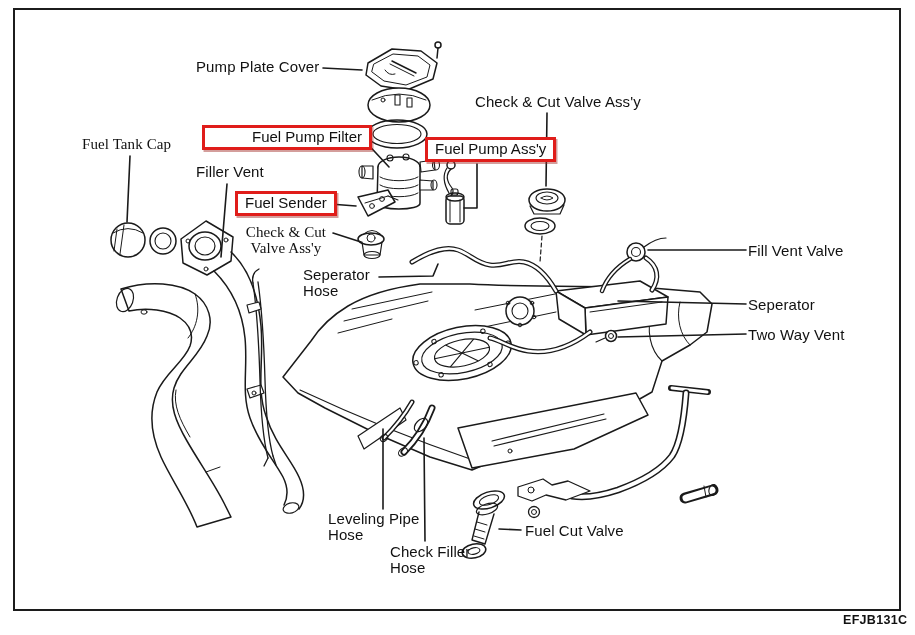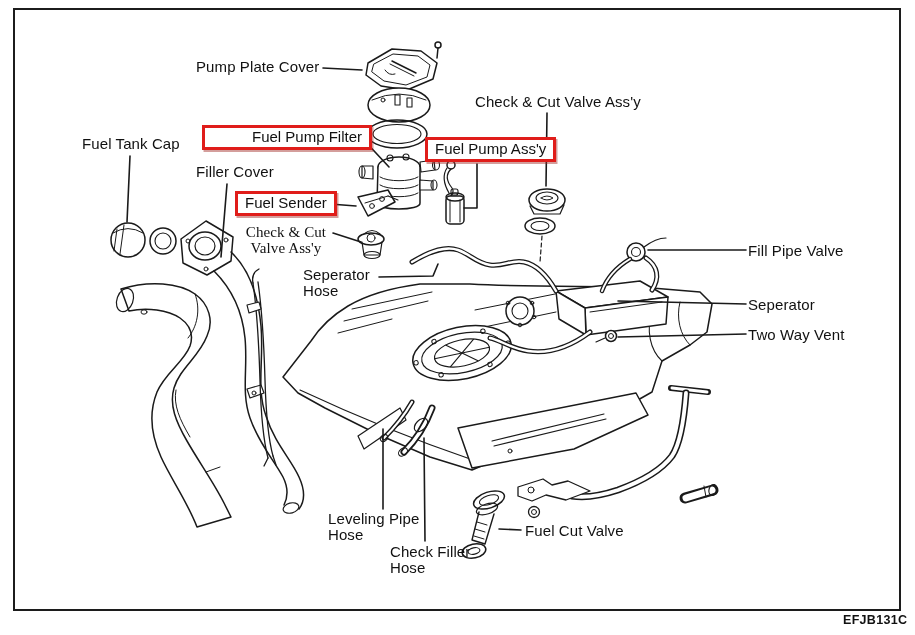--- a/index.html
+++ b/index.html
@@ -268,27 +268,27 @@
         <line x1="746" y1="334" x2="618" y2="337"></line>
         <line x1="383" y1="509" x2="383" y2="429"></line>
         <line x1="425" y1="541" x2="424" y2="438"></line>
         <line x1="521" y1="530" x2="499" y2="529"></line>
       </g>
     </g>
   </svg>
 
   <div class="lbl" style="left:196px;top:59px;">Pump Plate Cover</div>
   <div class="lbl" style="left:475px;top:94px;">Check &amp; Cut Valve Ass'y</div>
-  <div class="lbl" style="left:82px;top:136px;">Fuel Tank Cap</div>
-  <div class="lbl" style="left:196px;top:164px;">Filler Cover</div>
+  <div class="lbl" style="left:82px;top:136px;font-family:Liberation Serif, serif;">Fuel Tank Cap</div>
+  <div class="lbl" style="left:196px;top:164px;">Filler Vent</div>
   <div class="lbl center" style="left:238px;top:224px;width:96px;font-family:Liberation Serif, serif;">Check &amp; Cut
 Valve Ass'y</div>
   <div class="lbl" style="left:303px;top:267px;">Seperator
 Hose</div>
-  <div class="lbl" style="left:748px;top:243px;">Fill Pipe Valve</div>
+  <div class="lbl" style="left:748px;top:243px;">Fill Vent Valve</div>
   <div class="lbl" style="left:748px;top:297px;">Seperator</div>
   <div class="lbl" style="left:748px;top:327px;">Two Way Vent</div>
   <div class="lbl" style="left:328px;top:511px;">Leveling Pipe
 Hose</div>
   <div class="lbl" style="left:390px;top:544px;">Check Filler
 Hose</div>
   <div class="lbl" style="left:525px;top:523px;">Fuel Cut Valve</div>
 
   <div class="callout" style="left:202px;top:125px;padding-left:47px;">Fuel Pump Filter</div>
   <div class="callout" style="left:235px;top:191px;">Fuel Sender</div>

